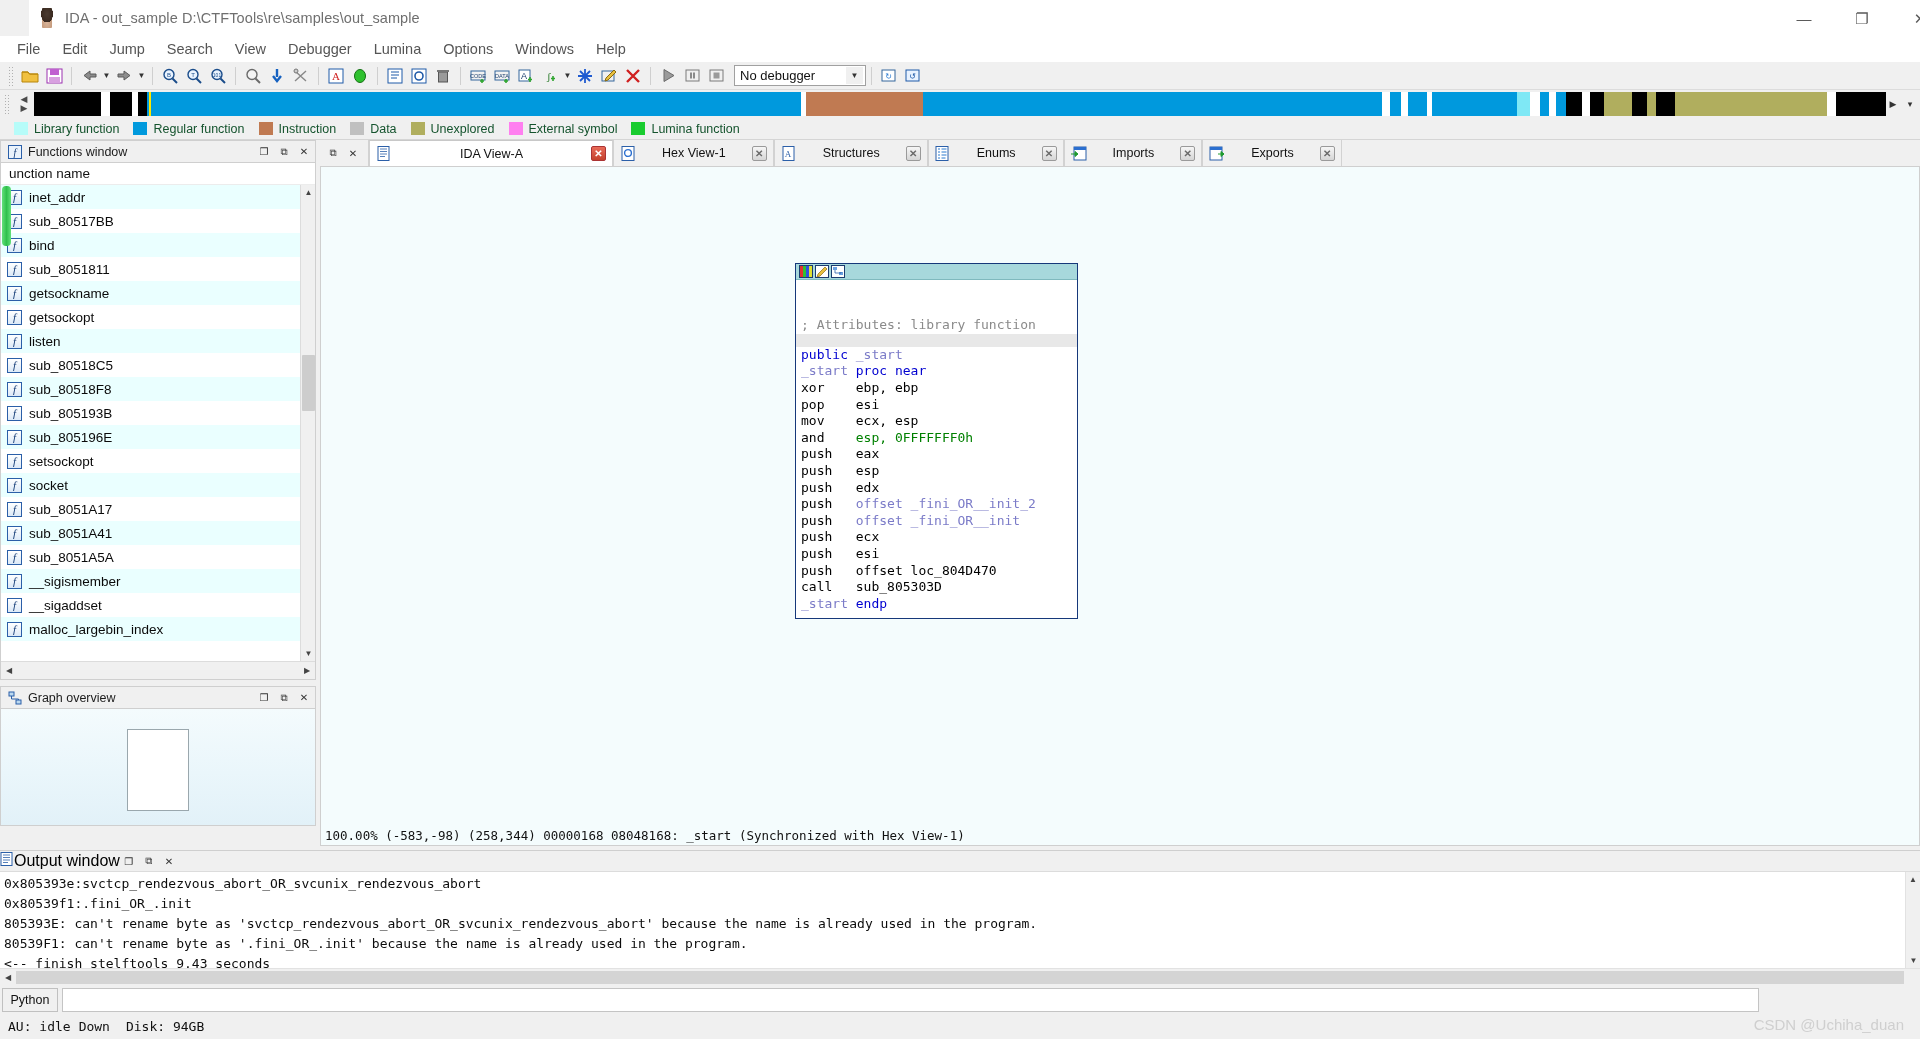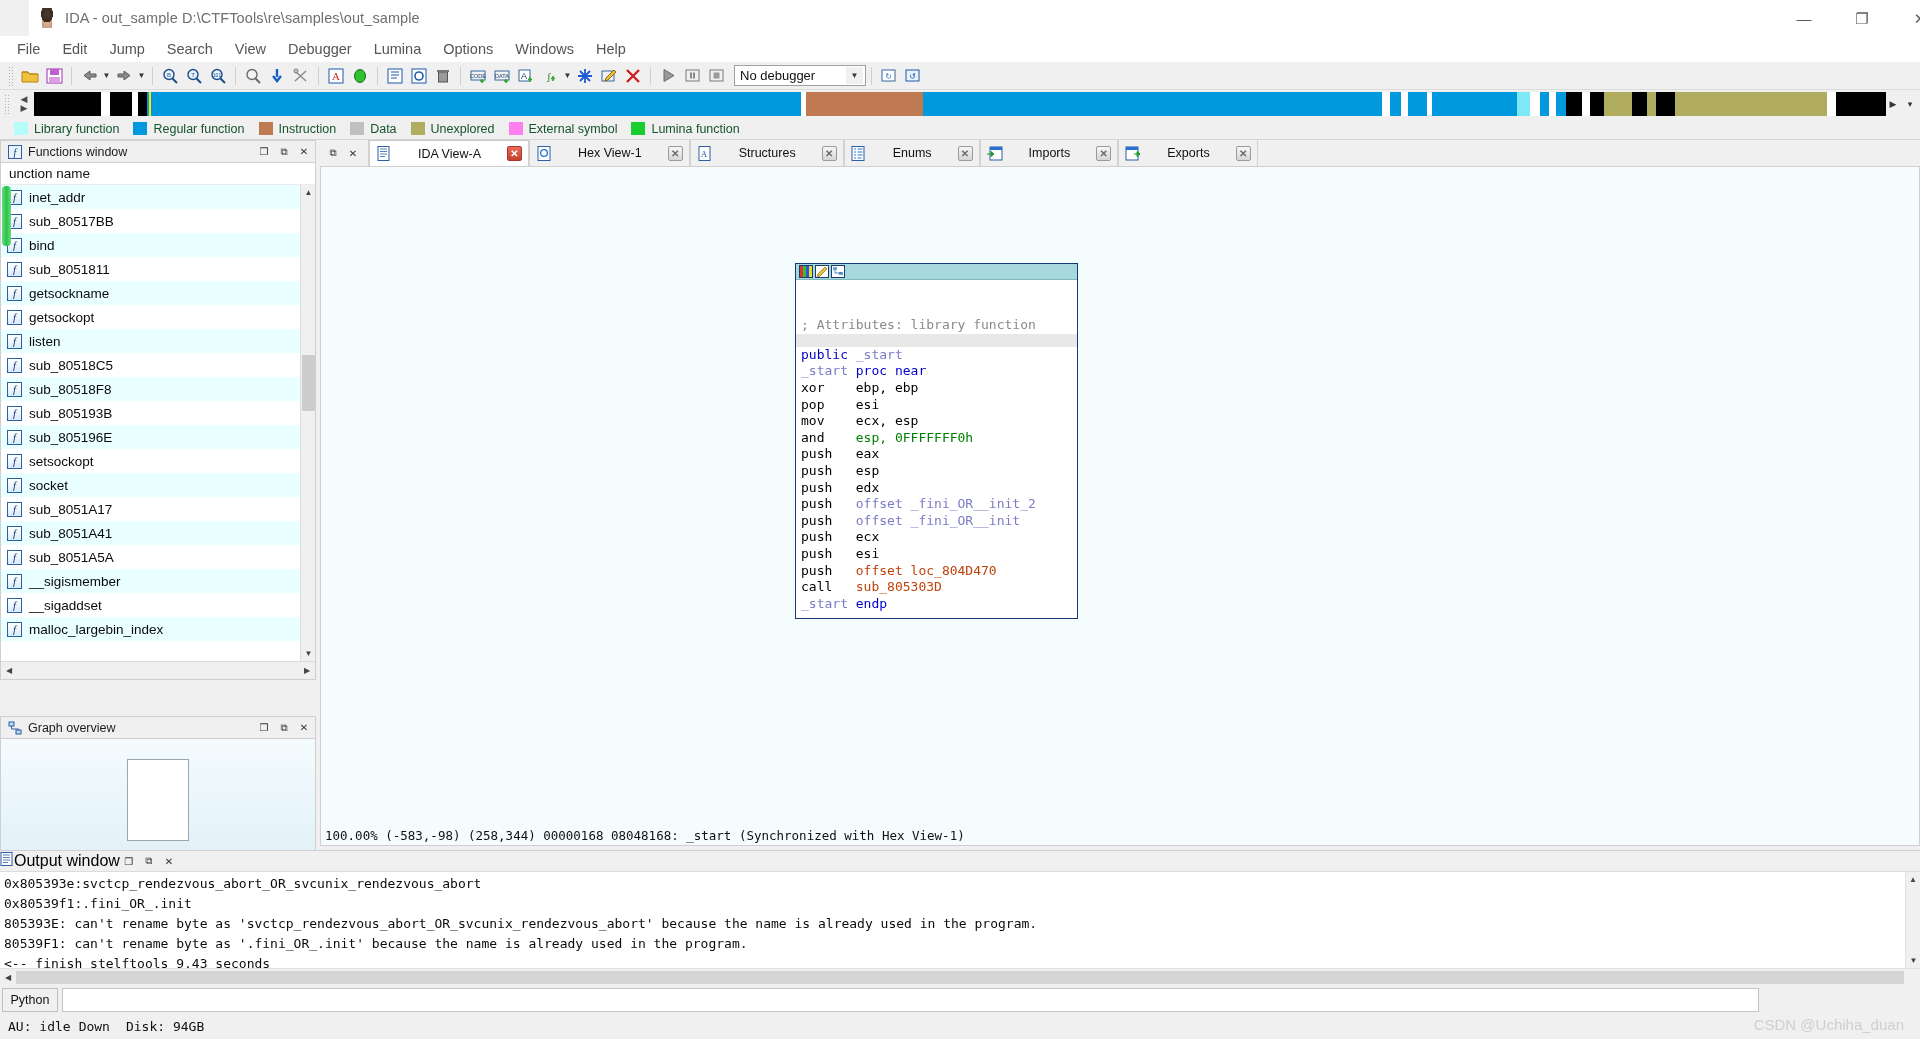--- a/index.html
+++ b/index.html
@@ -142,21 +142,21 @@
     position: absolute; left: 0; right: 0; bottom: 0; height: 18px; background: #f0f0f0;
     border-top: 1px solid #dcdcdc; display: flex; align-items: center;
   }
   .hscroll .left, .hscroll .right {
     width: 16px; height: 16px; display:flex;align-items:center;justify-content:center;
     font-size: 8px; color: #444;
   }
   .hscroll .track { flex:1 1 auto; height: 16px; }
 
   
-  .graphov { position: absolute; left: 0; top: 716px; width: 316px; height: 176px; }
+  .graphov { position: absolute; left: 0; top: 686px; width: 316px; height: 176px; }
   .graphov-body {
     position: absolute; left: 0; top: 22px; width: 316px; height: 118px;
     border: 1px solid #cfcfcf;
     background: linear-gradient(180deg,#f4fbfd 0%, #eaf6fb 55%, #e2f1f8 100%);
     overflow: hidden;
   }
   .ov-rect {
     position: absolute; left: 126px; top: 20px; width: 62px; height: 82px;
     background: #ffffff; border: 1px solid #9aa7ad;
   }
@@ -164,21 +164,21 @@
   
   .tabbar {
     position: absolute; left: 320px; top: 140px; width: 1600px; height: 26px;
     background: #f0f0f0; display: flex; align-items: flex-end;
   }
   .tab {
     height: 26px; display: flex; align-items: center; background: #f0f0f0;
     border-left: 1px solid #d2d2d2; border-right: 1px solid #d2d2d2;
     padding: 0 6px; position: relative;
   }
-  .tab.active { background: #ffffff; border-top: 1px solid #c8c8c8; }
+  .tab.active { background: #ffffff; border-top: 1px solid #c8c8c8; gap: 42px; }
   .tab .tab-icon { width: 16px; height: 16px; margin-right: 26px; flex:0 0 auto;
     display:flex;align-items:center;justify-content:center; }
   .tab .tab-label { font-size: 12.5px; color: #111; }
   .tab .tab-close {
     width: 15px; height: 15px; margin-left: 26px; border: 1px solid #9a9a9a;
     background: linear-gradient(#f6f6f6,#d6d6d6); color: #6a6a6a; font-size: 10px;
     display: flex; align-items: center; justify-content: center; border-radius: 2px; font-weight:bold;
   }
   .tab.active .tab-close {
     border-color: #a33; background: linear-gradient(#e96b59,#c4412c); color: #fff;
@@ -201,21 +201,21 @@
     display:flex;align-items:center;justify-content:center; overflow:hidden; }
   .gnode-code { padding: 4px 0 6px 0; font-family: "DejaVu Sans Mono", monospace; font-size: 13px; }
   .ln { height: 16.6px; white-space: pre; padding-left: 5px; line-height: 16.6px; }
   .ln.blank { height: 16.6px; }
   .ln.sep { background: #e8e8e8; height: 13px; }
   .c-cmt { color: #8a8a8a; }
   .c-kw  { color: #0000d0; }
   .c-name{ color: #7b7bc8; }
   .c-reg { color: #000000; }
   .c-num { color: #008000; }
-  .c-loc { color: #c2410c; }
+  .c-loc { color: #000000; }
 
   .statusline {
     position: absolute; left: 0; bottom: 0; height: 20px; width: 100%;
     font-family: "DejaVu Sans Mono", monospace; font-size: 12.5px; color: #111;
     display: flex; align-items: center; padding-left: 4px; background: #f4fcfd;
   }
 
   
   .outwin { position: absolute; left: 0; top: 850px; width: 1920px; height: 135px; }
   .out-title {

